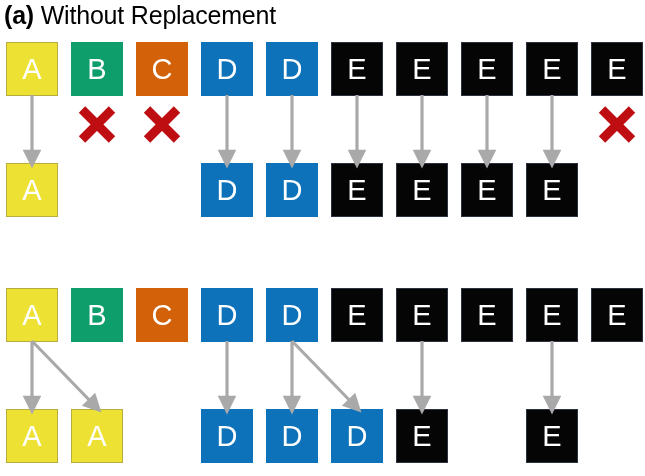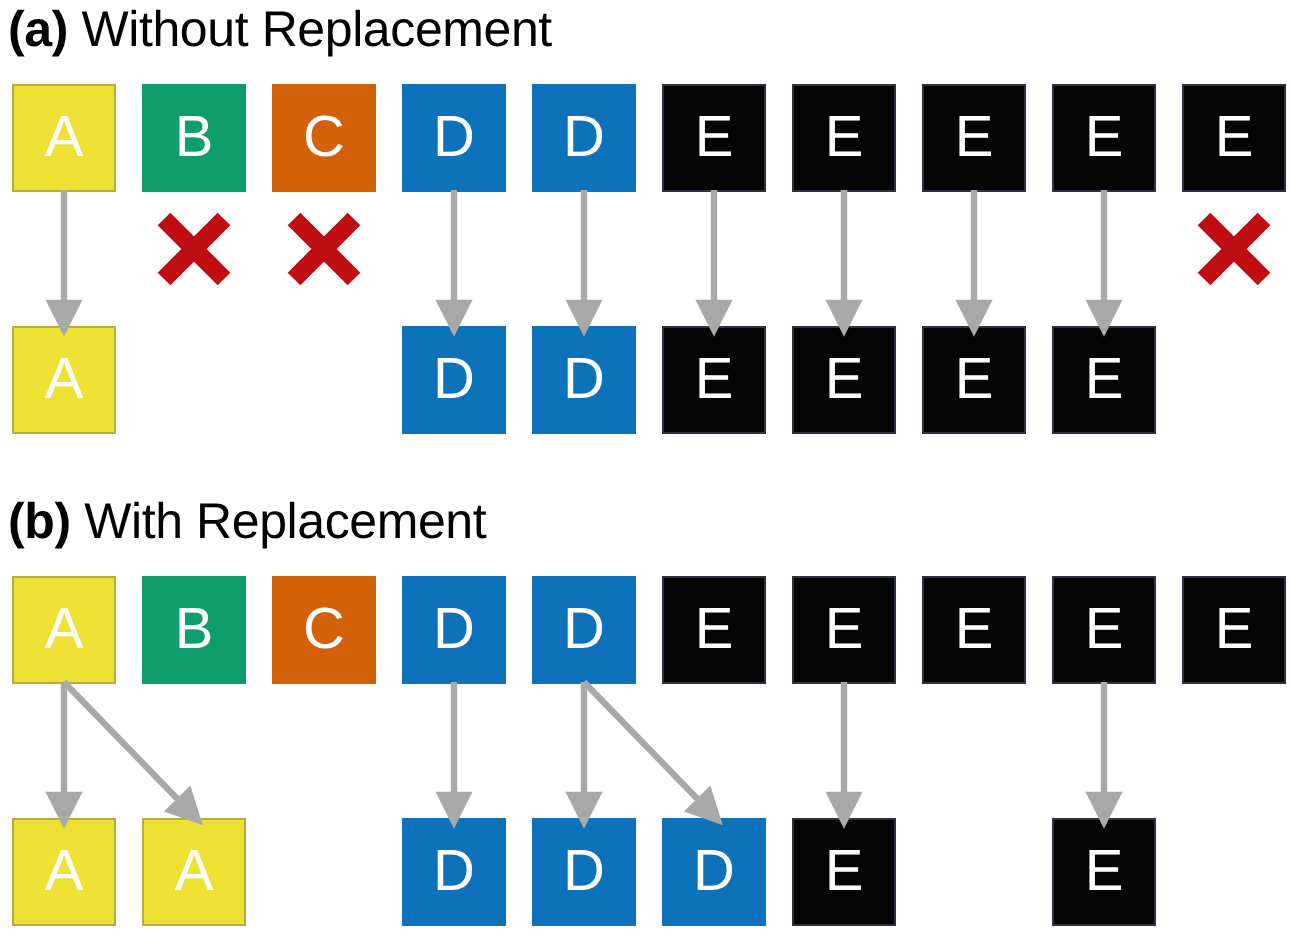--- a/index.html
+++ b/index.html
@@ -139,24 +139,20 @@
           </g>
           <g stroke="#be0e12" stroke-width="9" stroke-linecap="butt">
             <line x1="602" y1="109.5" x2="632" y2="139.5"></line>
             <line x1="632" y1="109.5" x2="602" y2="139.5"></line>
           </g>
         </g>
     </svg>
   </section>
 
   <section class="panel" id="panel-b">
-    <div class="panel-title">
-      <span class="tag">(b)</span>
-      <span class="ttl">With Replacement</span>
-    </div>
 
     <div class="boxrow" id="b-source" style="top:42px;">
         <div class="box yellow" style="left: 6px;">A</div>
         <div class="box green" style="left: 71px;">B</div>
         <div class="box orange" style="left: 136px;">C</div>
         <div class="box blue" style="left: 201px;">D</div>
         <div class="box blue" style="left: 266px;">D</div>
         <div class="box black" style="left: 331px;">E</div>
         <div class="box black" style="left: 396px;">E</div>
         <div class="box black" style="left: 461px;">E</div>

